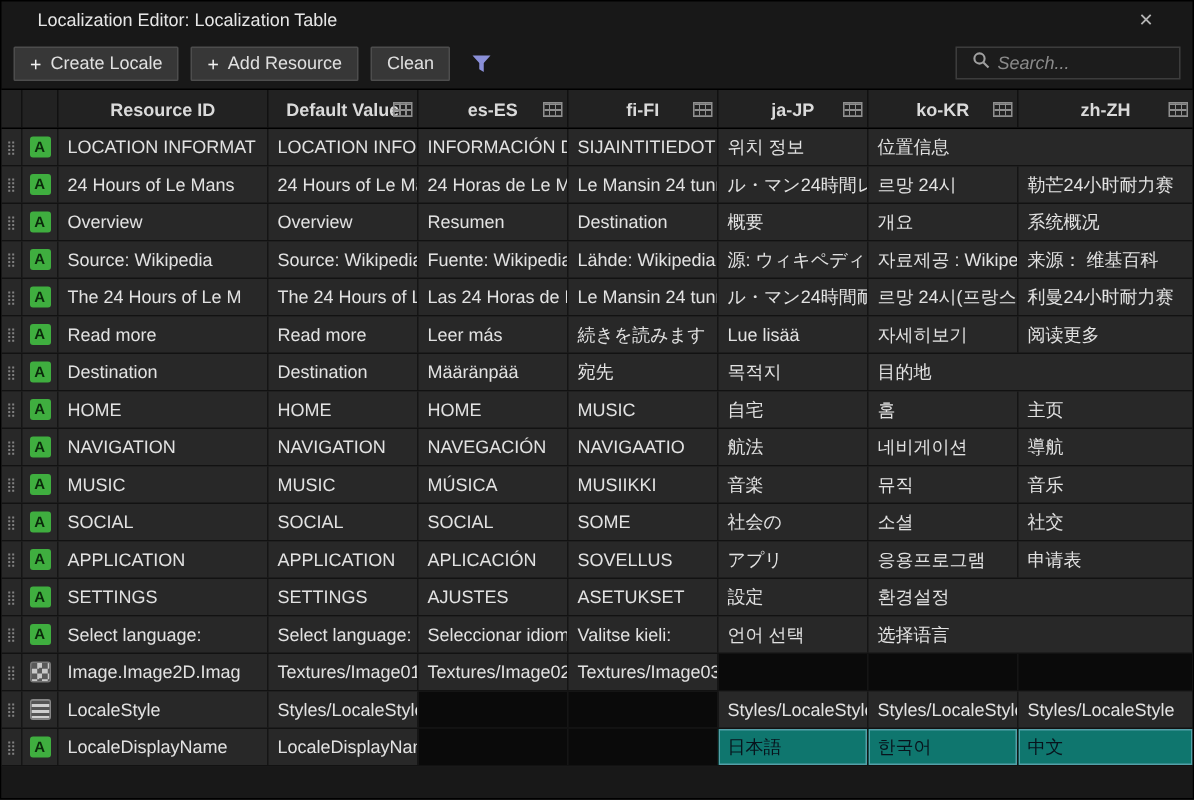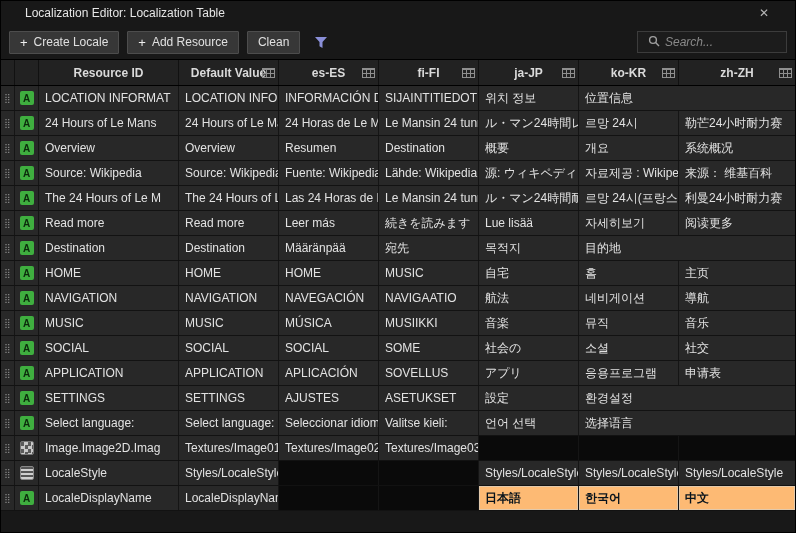--- a/index.html
+++ b/index.html
@@ -36,21 +36,21 @@
   .cell{display:flex;align-items:center;overflow:hidden;white-space:nowrap;border-right:1px solid #151515;font-size:12px;color:#e2e2e2}
   .cell:last-child{border-right:none}
   .handle{justify-content:center;color:#808080;font-size:9px;line-height:1;cursor:grab}
   .iconcell{justify-content:center}
   .ricon{width:14px;height:14px;display:flex;align-items:center;justify-content:center;border-radius:2px;flex:0 0 auto}
   .ricon.text{background:#3fae3f;color:#0b2a0b;font-size:10px;font-weight:bold}
   .ricon.image{background:conic-gradient(#c8c8c8 0 25%,#5a5a5a 0 50%,#c8c8c8 0 75%,#5a5a5a 0) 0 0/7px 7px;border:1px solid #777}
   .ricon.style{background:repeating-linear-gradient(0deg,#cfcfcf 0 2px,#555 2px 4px);border:1px solid #888}
   .datacell{padding:0 6px}
   .datacell.empty{background:#0a0a0a}
-  .datacell.selected{background:#fdba74;color:#08131c;box-shadow:inset 0 0 0 1px rgba(185,225,255,.4);font-weight:bold}
+  .datacell.selected{background:#0f766e;color:#08131c;box-shadow:inset 0 0 0 1px rgba(185,225,255,.4);font-weight:normal}
 </style>
 </head>
 <body>
 
 <div class="window">
 
   <div class="titlebar">
     <span>Localization Editor: Localization Table</span>
     <span class="close">✕</span>
   </div>

